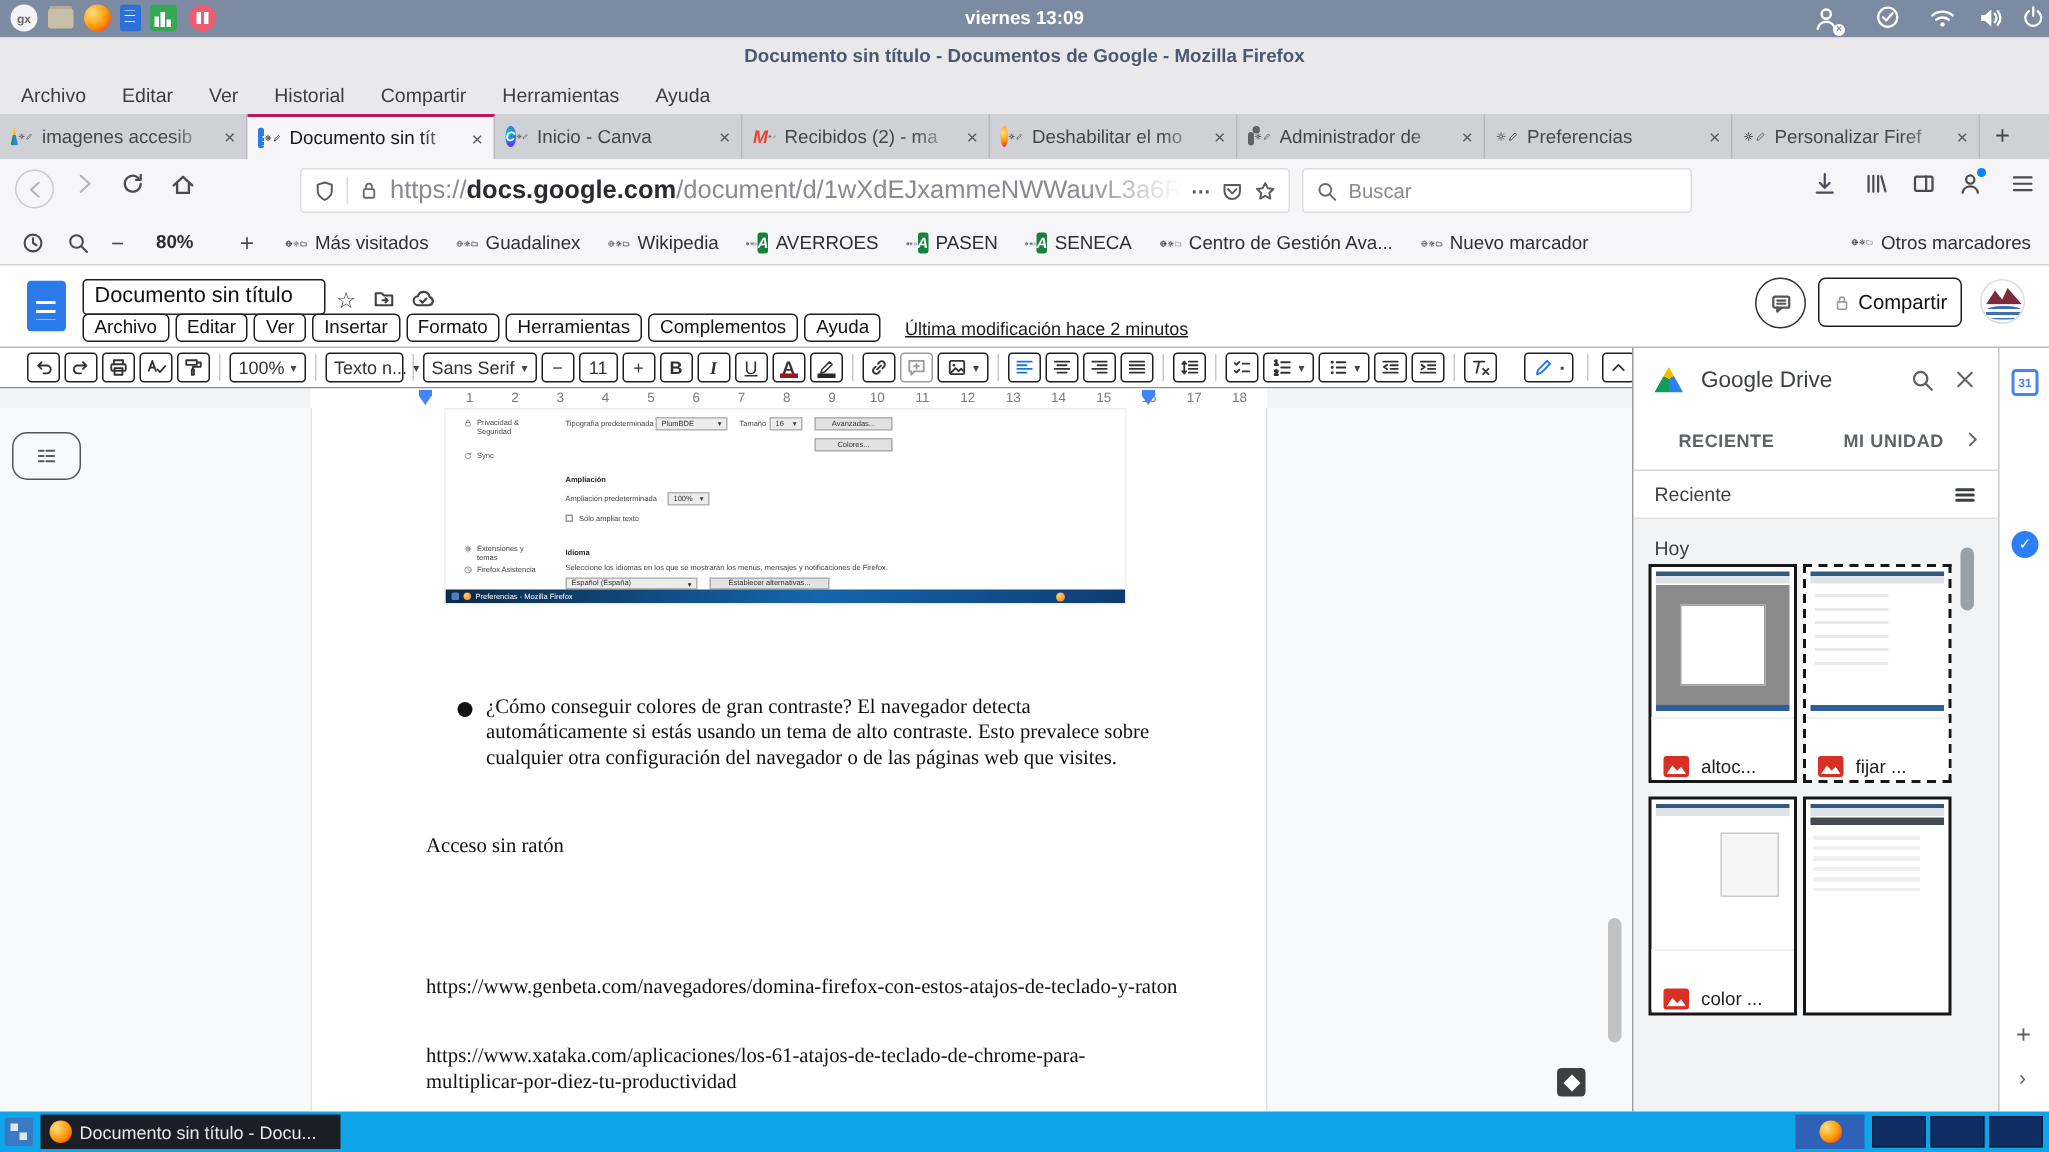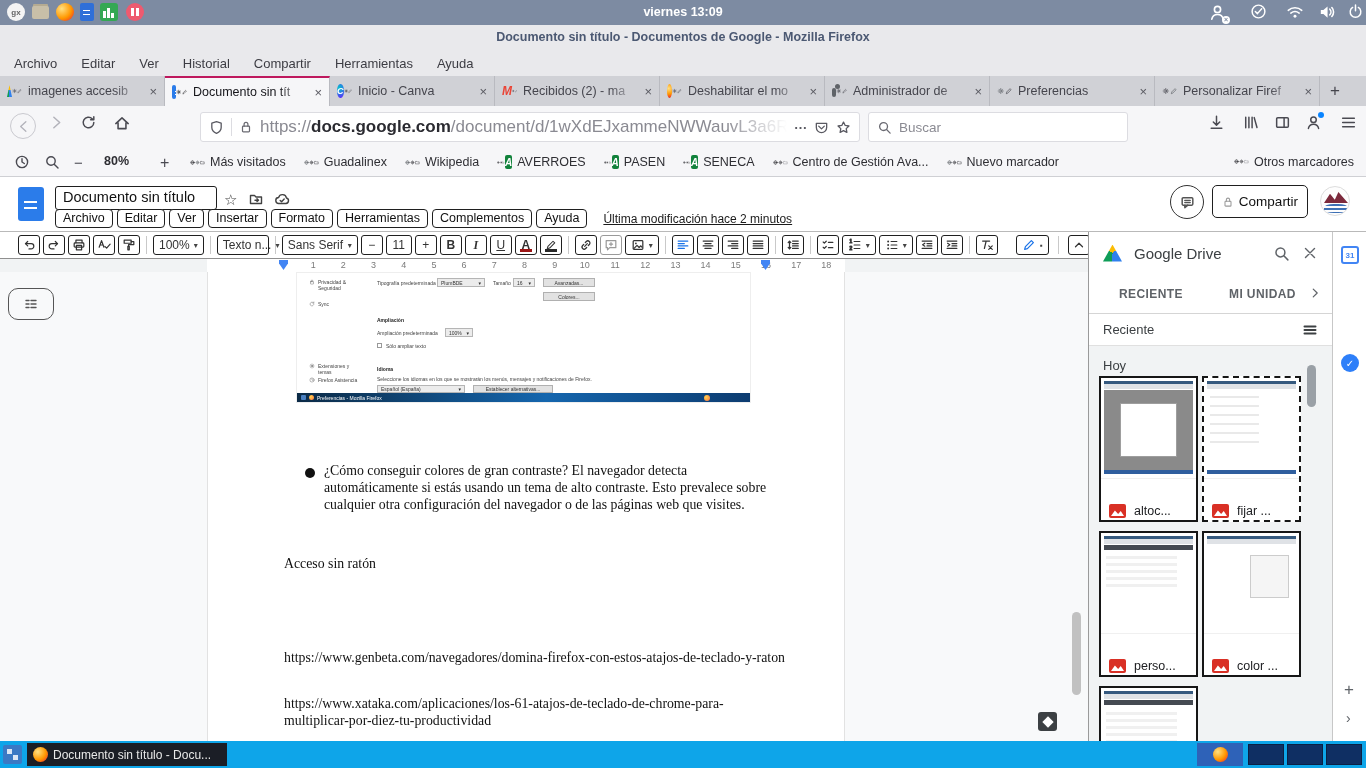--- a/index.html
+++ b/index.html
@@ -1161,31 +1161,20 @@
               <div class="t-top"></div>
               <div class="t-mid"></div>
               <div class="t-strip"></div>
             </div>
             <div class="clabel">
               <span class="redimg"></span>
               <span class="cname">fijar ...</span>
             </div>
           </div>
 
-          <div class="card">
-            <div class="thumb v-sheet">
-              <div class="t-top"></div>
-              <div class="t-mid"></div>
-              <div class="t-strip"></div>
-            </div>
-            <div class="clabel">
-              <span class="redimg"></span>
-              <span class="cname">perso...</span>
-            </div>
-          </div>
 
           <div class="card">
             <div class="thumb v-dialog">
               <div class="t-top"></div>
               <div class="t-mid"></div>
               <div class="t-strip"></div>
             </div>
             <div class="clabel">
               <span class="redimg"></span>
               <span class="cname">color ...</span>

